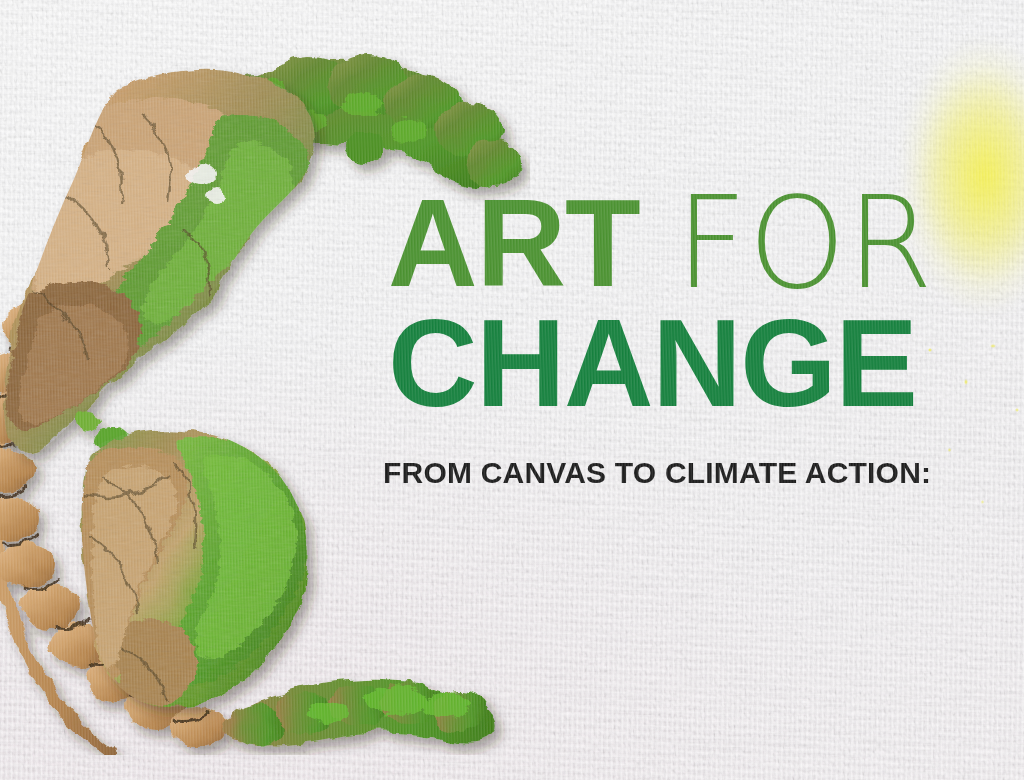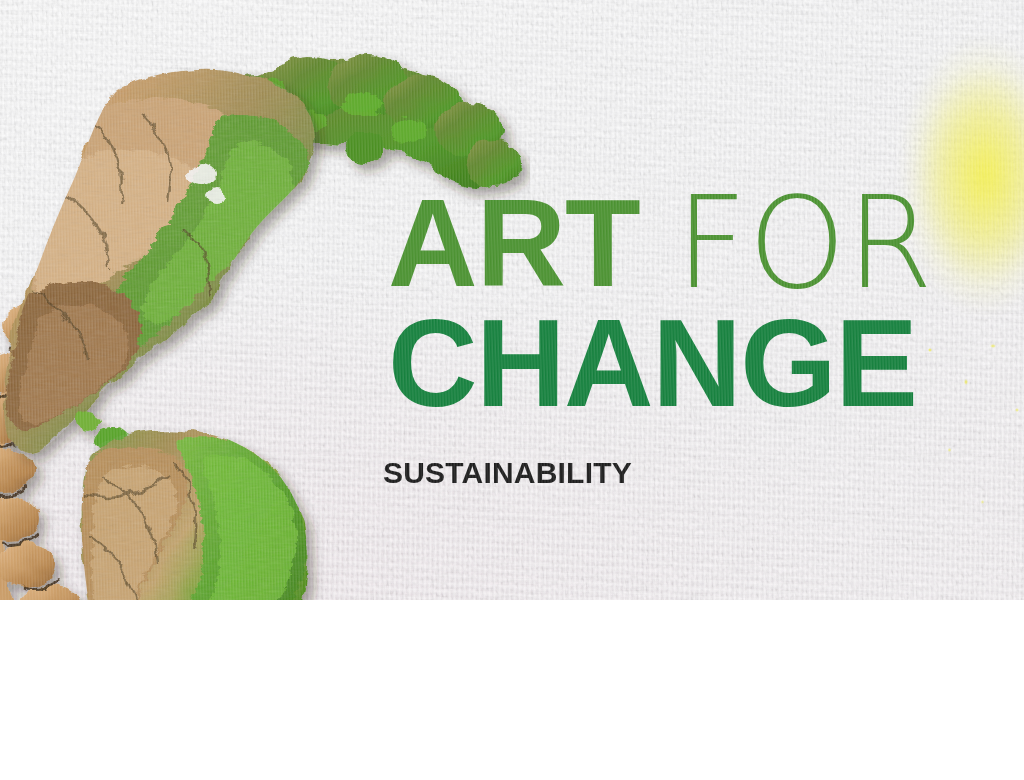--- a/index.html
+++ b/index.html
@@ -5,21 +5,21 @@
 <style>
   html,body{margin:0;padding:0;}
   body{
     width:1024px;height:780px;overflow:hidden;
     font-family:"Liberation Sans", sans-serif;
     background:#ffffff;
   }
 
   
   #poster{
-    position:relative;width:1024px;height:600px;overflow:hidden;
+    position:relative;width:1024px;height:780px;overflow:hidden;
     background:#fbfbfb;
   }
 
   
   .canvas-base{
     position:absolute;inset:0;
     background:
       radial-gradient(120% 90% at 18% 92%, rgba(236,219,226,.55) 0%, rgba(245,240,243,0) 55%),
       radial-gradient(70% 55% at 96% 22%, rgba(246,243,176,.00) 0%, rgba(250,250,250,0) 60%),
       linear-gradient(160deg,#fdfdfd 0%,#f7f7f8 40%,#f4f2f4 70%,#f3eef1 100%);
@@ -438,17 +438,17 @@
 
   <div class="headline">
     <div class="hl-line1">
       <span class="word-art">ART</span>
       <span class="word-for">FOR</span>
     </div>
     <div class="hl-line2">CHANGE</div>
   </div>
 
   <div class="subtitle">
-    <div>SUSTAINABILITY</div>
+    <div>FROM CANVAS TO CLIMATE ACTION:</div>
   </div>
 
   <div class="grain-top"></div>
 </div>
 
 </body></html>

